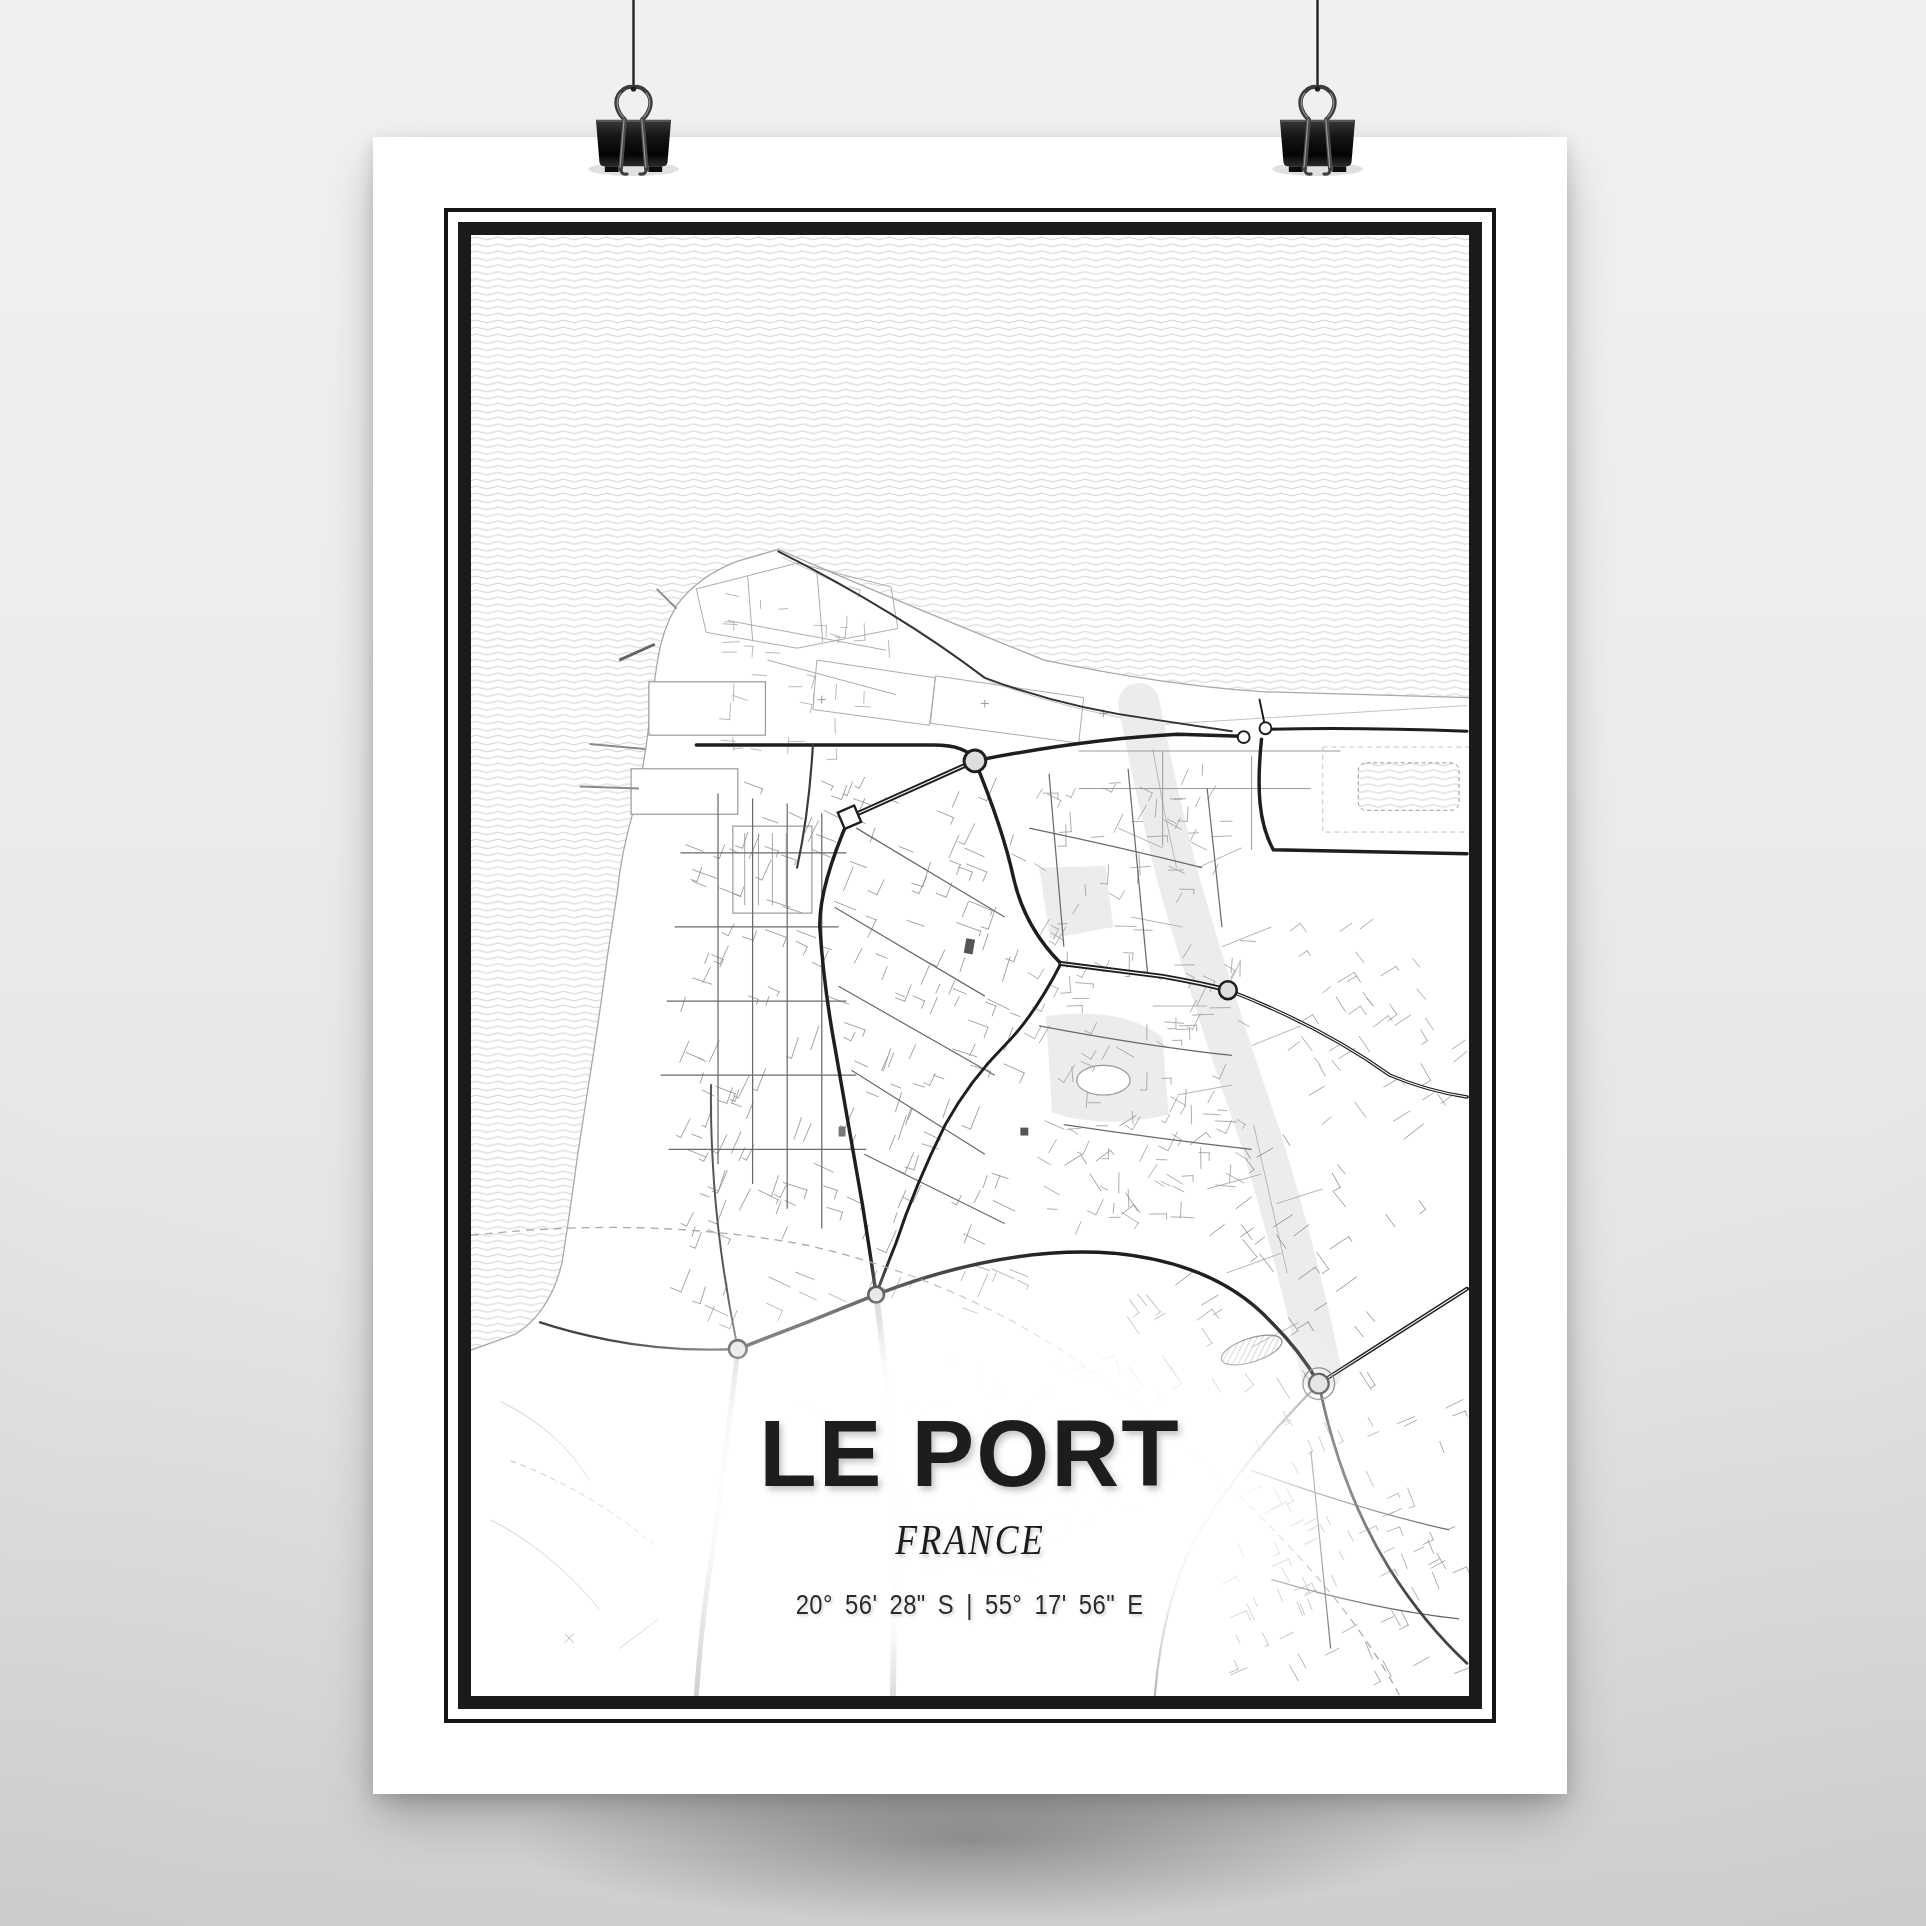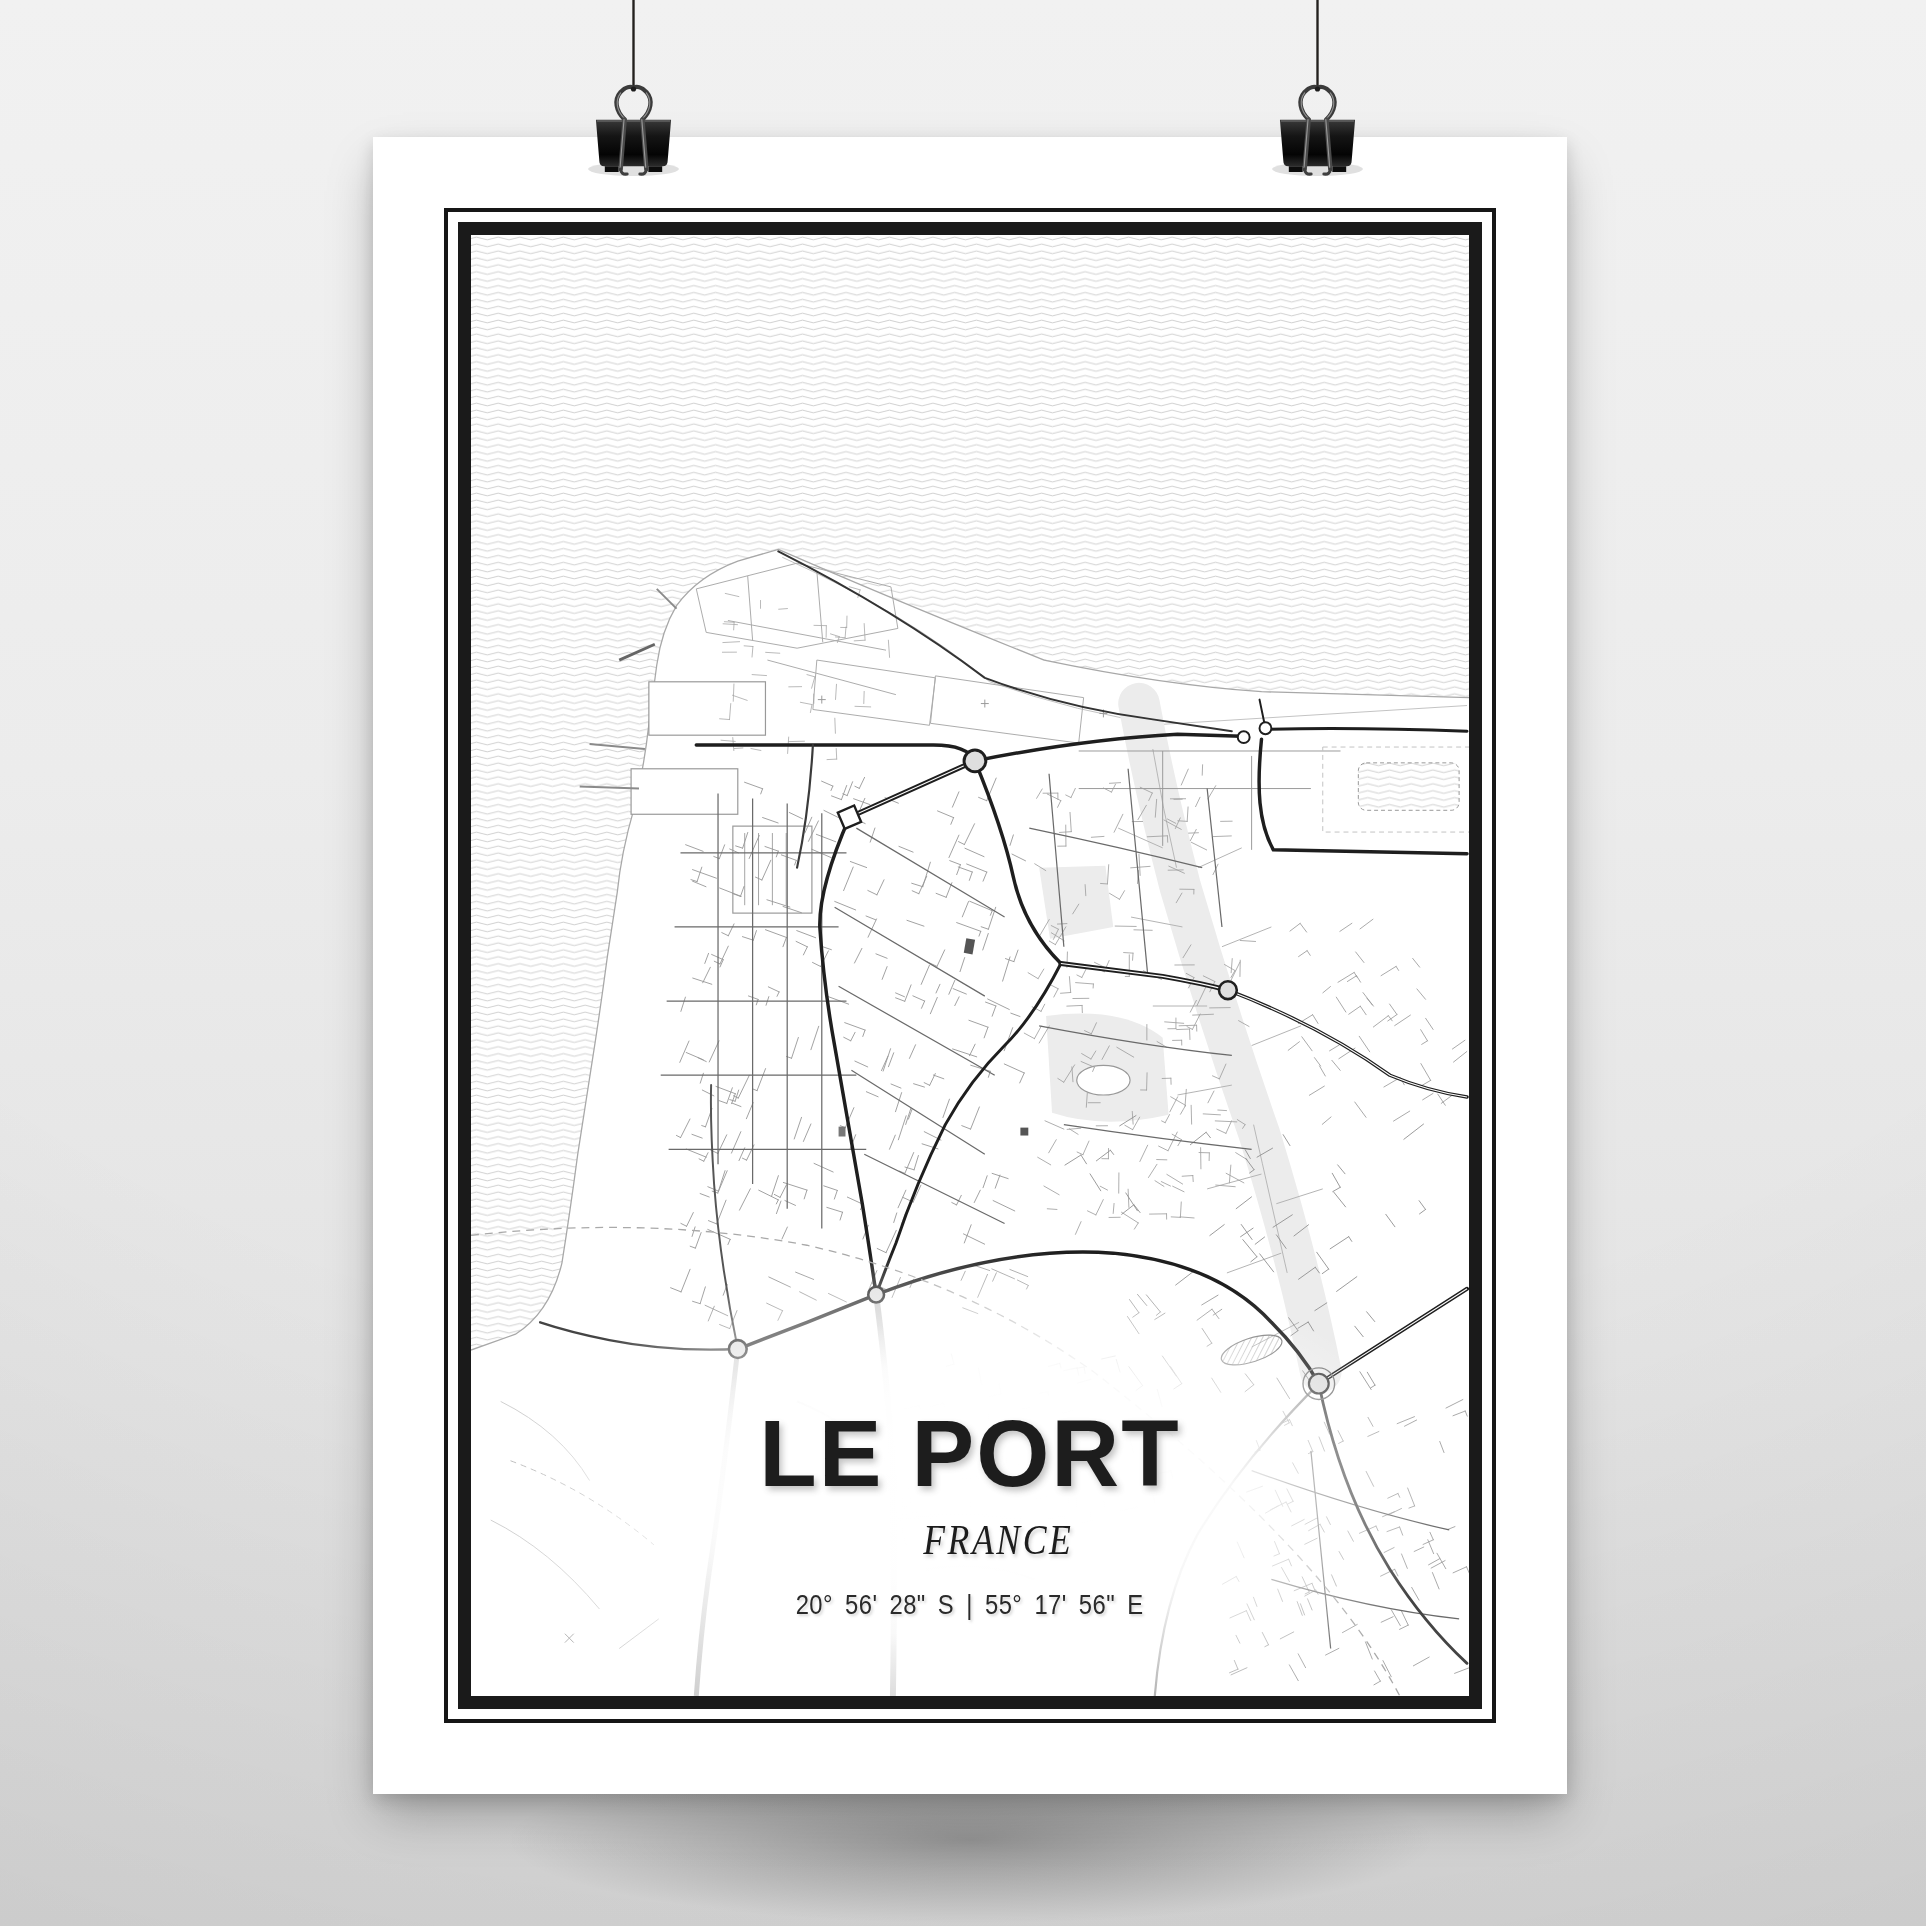--- a/index.html
+++ b/index.html
@@ -16,21 +16,21 @@
   .frame-outer{position:absolute;inset:71px;border:4px solid #161616;}
   .frame-inner{position:absolute;inset:85px;border:13px solid #1a1a1a;}
   .map-area{position:absolute;inset:98px;overflow:hidden;background:#ffffff;}
   .map-area svg{display:block;width:100%;height:100%;}
   .title-block{position:absolute;left:0;top:0;width:100%;height:100%;pointer-events:none;}
   .poster-title{position:absolute;left:0;top:1270px;width:100%;text-align:center;
        font-size:94px;line-height:1;font-weight:bold;letter-spacing:2px;color:#1d1d1d;
        text-shadow:3px 4px 6px rgba(60,60,60,0.30);white-space:nowrap;}
   .poster-subtitle{position:absolute;left:0;top:1382px;width:100%;text-align:center;
        font-family:"Liberation Serif", serif;font-style:italic;font-size:42px;line-height:1;
-       letter-spacing:3px;color:#1c1c1c;text-shadow:2px 3px 4px rgba(60,60,60,0.25);margin-left:28px;}
+       letter-spacing:3px;color:#1c1c1c;text-shadow:2px 3px 4px rgba(60,60,60,0.25);}
   .poster-subtitle .squeeze,.poster-coordinates .squeeze{display:inline-block;transform:scaleX(0.85);transform-origin:center;}
   .poster-coordinates{position:absolute;left:0;top:1453px;width:100%;text-align:center;
        font-size:28px;line-height:1.1;letter-spacing:0.5px;word-spacing:6px;color:#2a2a2a;
        text-shadow:2px 2px 3px rgba(60,60,60,0.22);white-space:nowrap;}
   .clip-assembly{position:absolute;top:-5px;width:99px;height:183px;z-index:30;}
   .clip-left{left:584px;}
   .clip-right{left:1268px;}
 </style>
 </head>
 <body>

